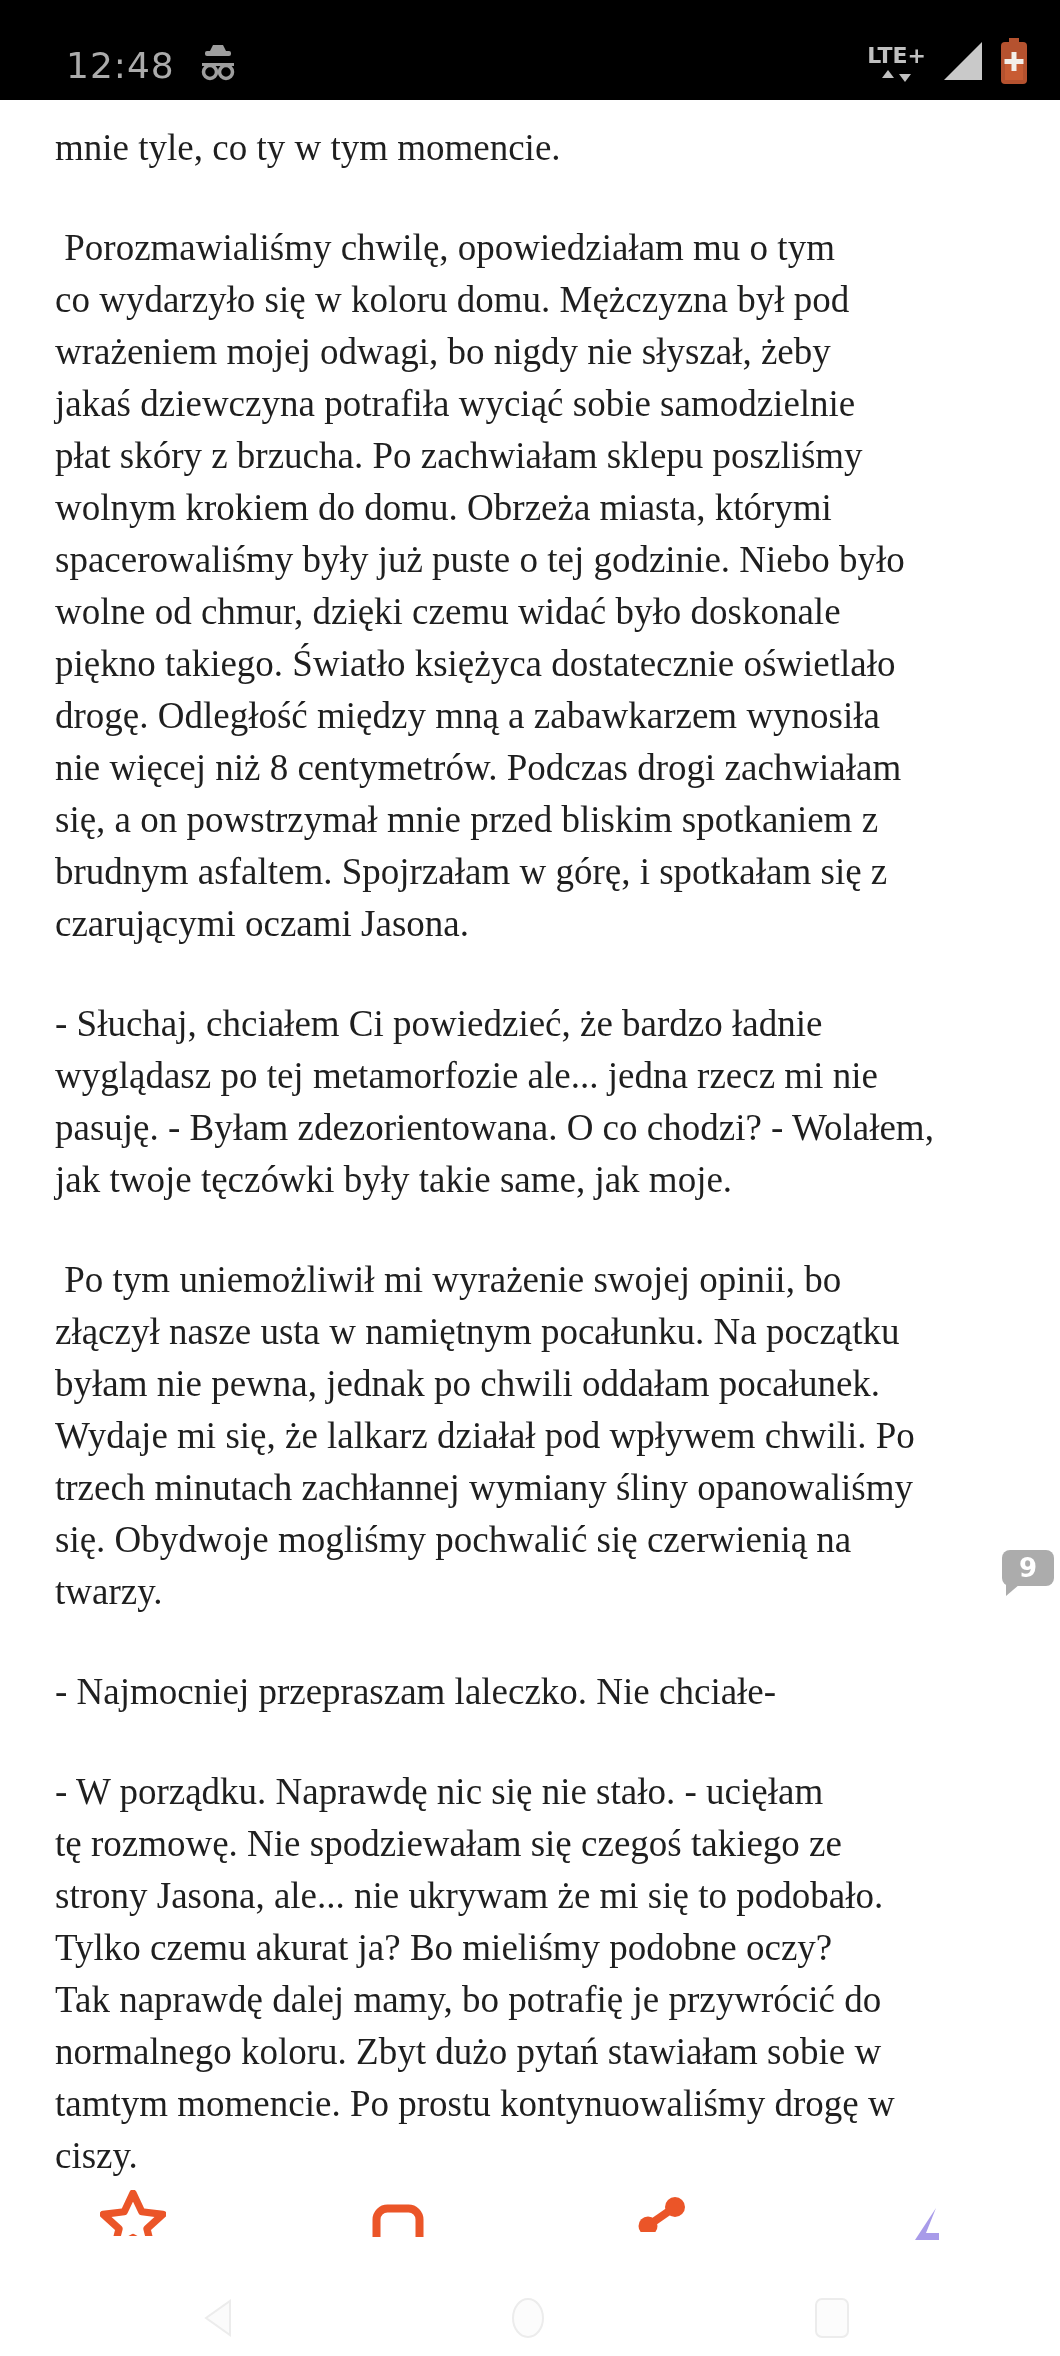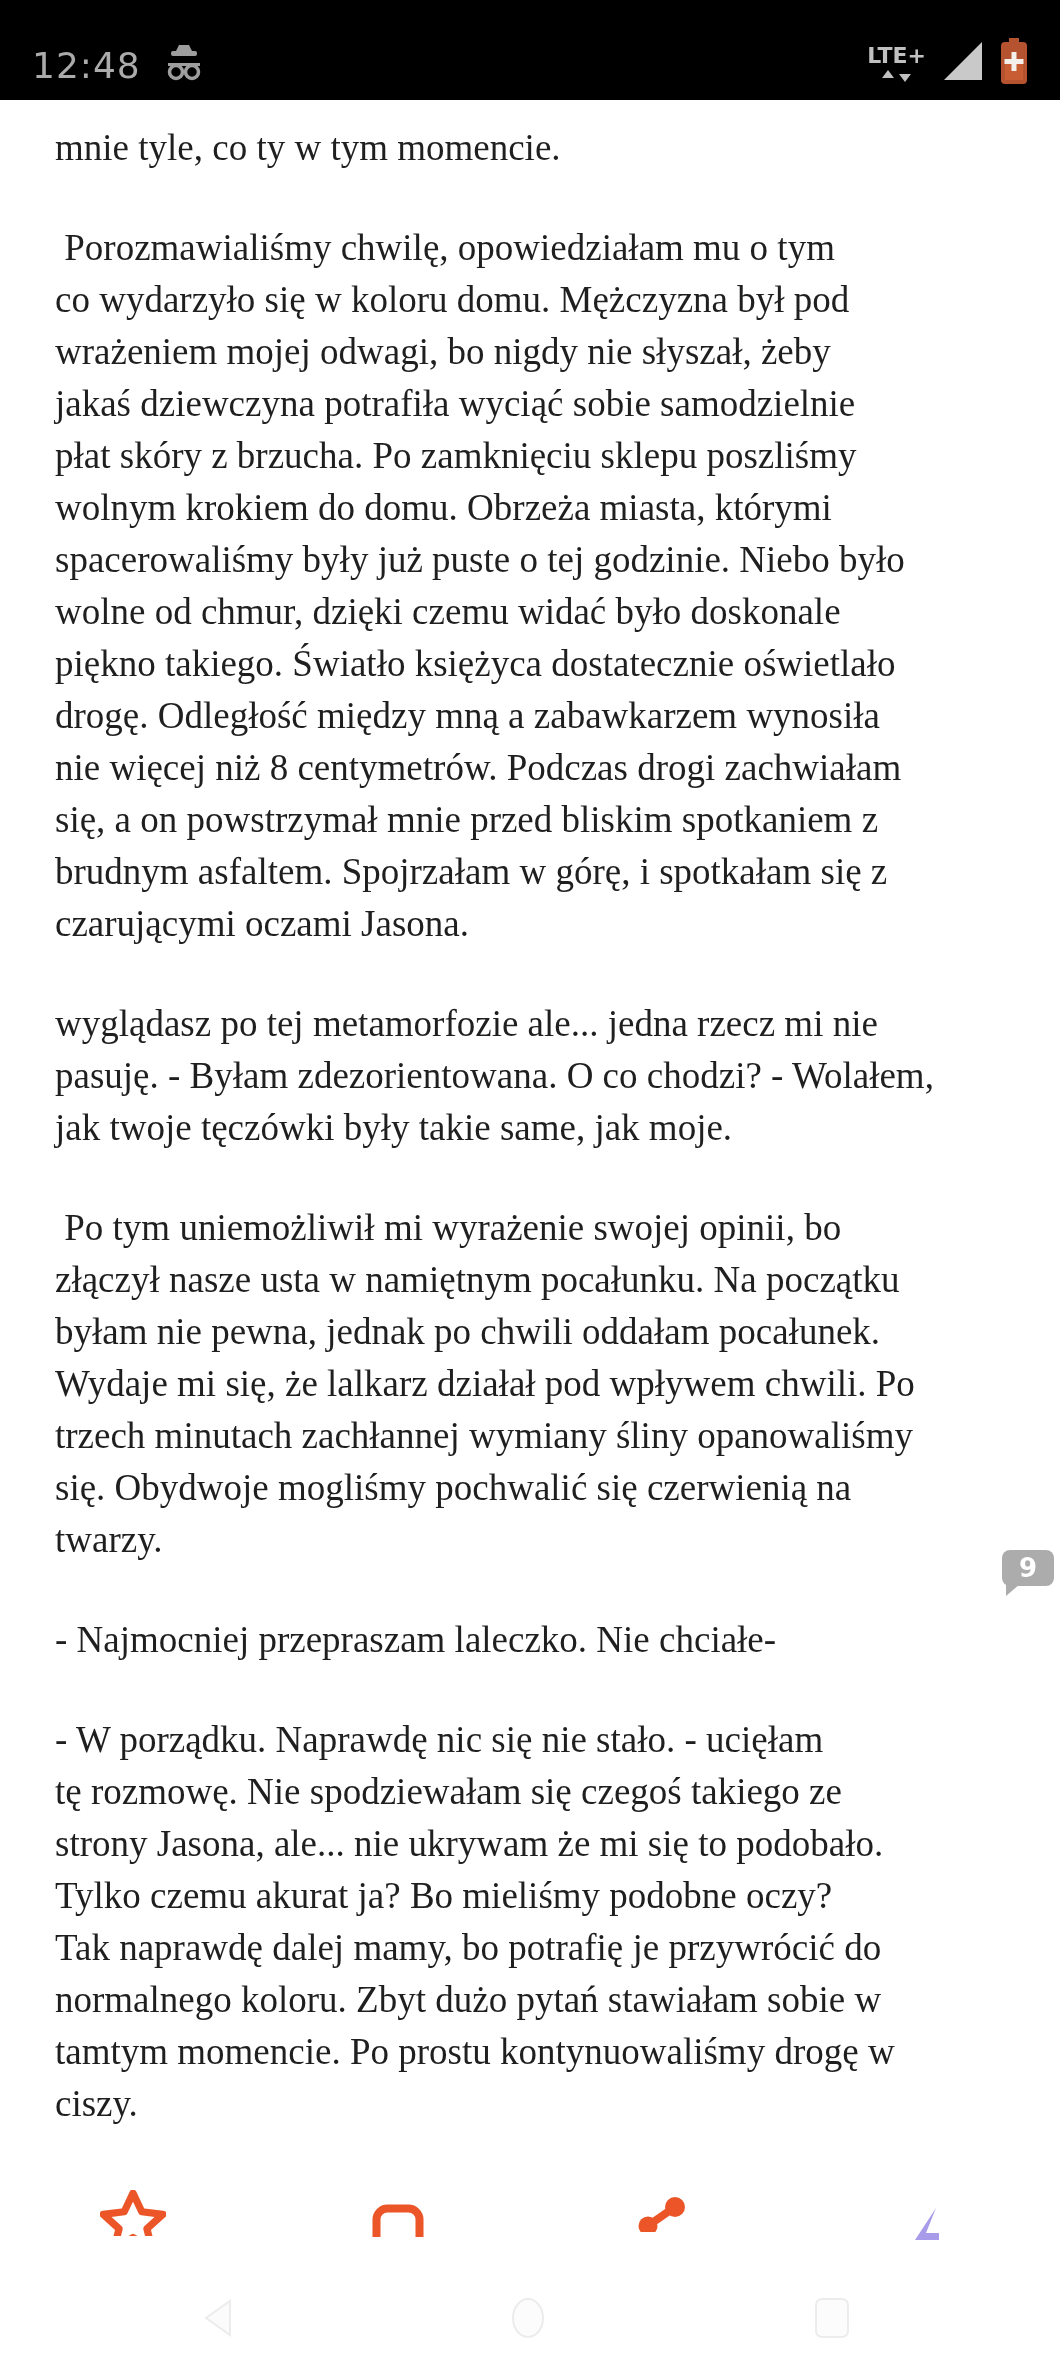--- a/index.html
+++ b/index.html
@@ -4,21 +4,21 @@
 <style>
   html,body{margin:0;padding:0;}
   body{width:1060px;height:2356px;background:#fff;overflow:hidden;
        font-family:"Liberation Sans",sans-serif;}
   .screen{position:relative;width:1060px;height:2356px;background:#fff;}
 
   
   .statusbar{position:absolute;top:0;left:0;width:100%;height:100px;background:#000;
     display:flex;align-items:flex-end;justify-content:space-between;
     padding:0 32px 12px 32px;box-sizing:border-box;color:#ABABAB;}
-  .sb-left{display:flex;align-items:center;gap:22px;}
+  .sb-left{display:flex;align-items:center;gap:22px;margin-left:34px;}
   .sb-time{font-size:36px;letter-spacing:1px;font-family:"DejaVu Sans",sans-serif;}
   .sb-right{display:flex;align-items:center;gap:16px;}
   .lte-block{display:flex;flex-direction:column;align-items:center;line-height:1;margin-right:2px;}
   .lte-label{font-size:22px;font-weight:bold;color:#C0C0C0;font-family:"DejaVu Sans",sans-serif;}
   .lte-arrows{display:flex;gap:5px;margin-top:3px;}
 
   
   .content{position:absolute;top:100px;left:0;width:1060px;
     padding:10px 48px 0 55px;box-sizing:border-box;color:#1F1F1F;
     font-family:"Liberation Serif","DejaVu Serif",serif;font-size:37px;}
@@ -92,32 +92,33 @@
 
   <main class="content">
       <div class="para">
         <div class="line">mnie tyle, co ty w tym momencie.</div>
       </div>
       <div class="para">
         <div class="line"> Porozmawialiśmy chwilę, opowiedziałam mu o tym</div>
         <div class="line">co wydarzyło się w koloru domu. Mężczyzna był pod</div>
         <div class="line">wrażeniem mojej odwagi, bo nigdy nie słyszał, żeby</div>
         <div class="line">jakaś dziewczyna potrafiła wyciąć sobie samodzielnie</div>
-        <div class="line">płat skóry z brzucha. Po zamknięciu sklepu poszliśmy</div>
+        <div class="line">płat skóry z brzucha. Po zachwiałam sklepu poszliśmy</div>
         <div class="line">wolnym krokiem do domu. Obrzeża miasta, którymi</div>
         <div class="line">spacerowaliśmy były już puste o tej godzinie. Niebo było</div>
         <div class="line">wolne od chmur, dzięki czemu widać było doskonale</div>
         <div class="line">piękno takiego. Światło księżyca dostatecznie oświetlało</div>
         <div class="line">drogę. Odległość między mną a zabawkarzem wynosiła</div>
         <div class="line">nie więcej niż 8 centymetrów. Podczas drogi zachwiałam</div>
         <div class="line">się, a on powstrzymał mnie przed bliskim spotkaniem z</div>
         <div class="line">brudnym asfaltem. Spojrzałam w górę, i spotkałam się z</div>
         <div class="line">czarującymi oczami Jasona.</div>
       </div>
       <div class="para">
+        <div class="line">- Słuchaj, chciałem Ci powiedzieć, że bardzo ładnie</div>
         <div class="line">wyglądasz po tej metamorfozie ale... jedna rzecz mi nie</div>
         <div class="line">pasuję. - Byłam zdezorientowana. O co chodzi? - Wolałem,</div>
         <div class="line">jak twoje tęczówki były takie same, jak moje.</div>
       </div>
       <div class="para">
         <div class="line"> Po tym uniemożliwił mi wyrażenie swojej opinii, bo</div>
         <div class="line">złączył nasze usta w namiętnym pocałunku. Na początku</div>
         <div class="line">byłam nie pewna, jednak po chwili oddałam pocałunek.</div>
         <div class="line">Wydaje mi się, że lalkarz działał pod wpływem chwili. Po</div>
         <div class="line">trzech minutach zachłannej wymiany śliny opanowaliśmy</div>

